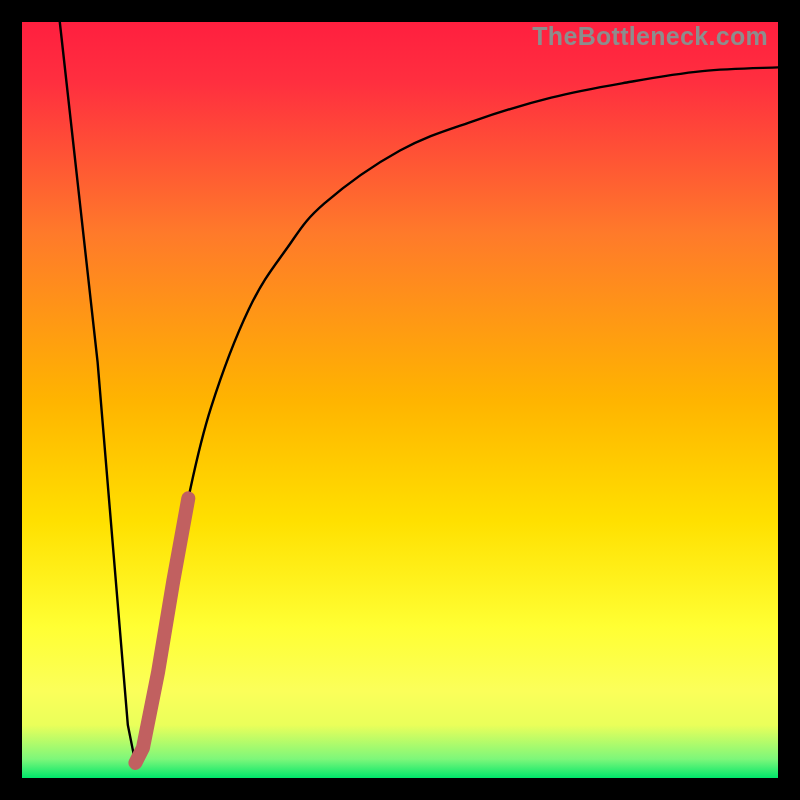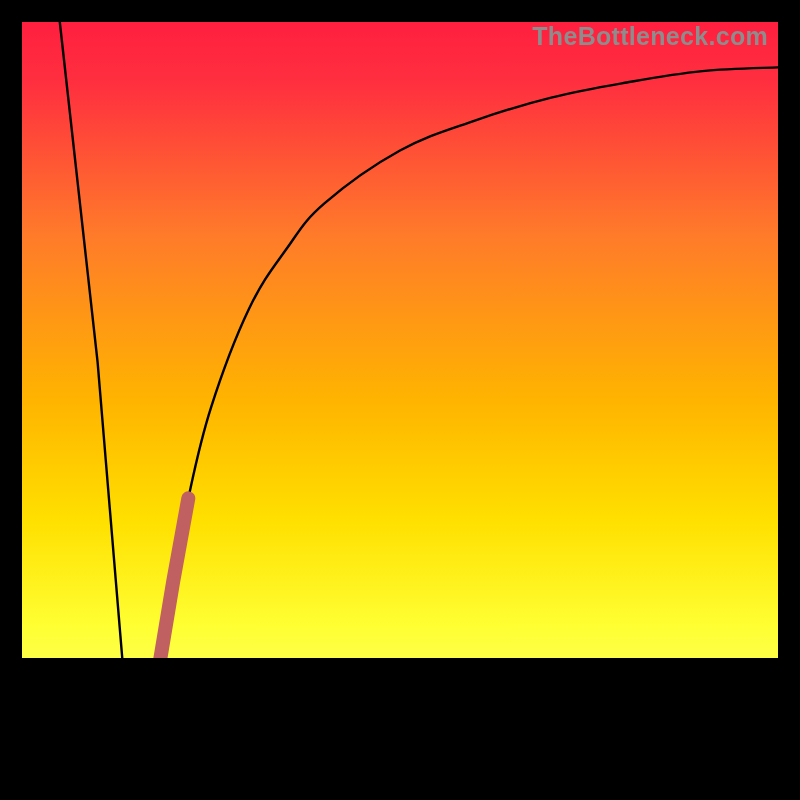--- a/index.html
+++ b/index.html
@@ -14,21 +14,21 @@
     position: relative;
     width: 800px;
     height: 800px;
     background: #000;
   }
   .plot {
     position: absolute;
     left: 22px;
     top: 22px;
     width: 756px;
-    height: 636px;
+    height: 756px;
     overflow: hidden;
   }
   .watermark {
     position: absolute;
     top: 0;
     right: 10px;
     font-family: Arial, Helvetica, sans-serif;
     font-weight: 700;
     font-size: 25px;
     color: #8d8d8d;

